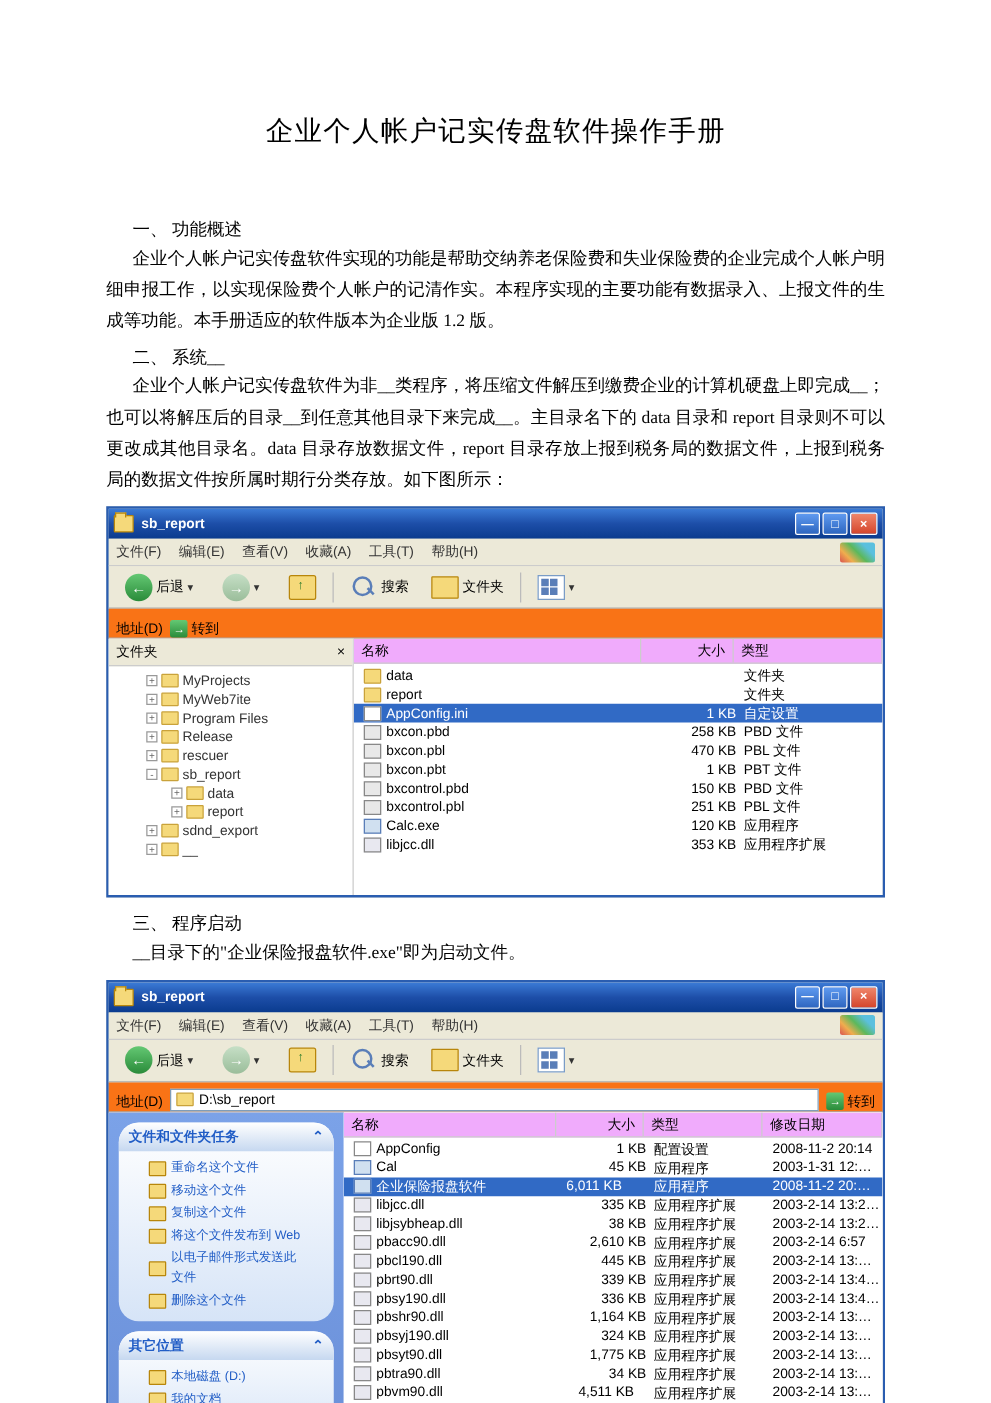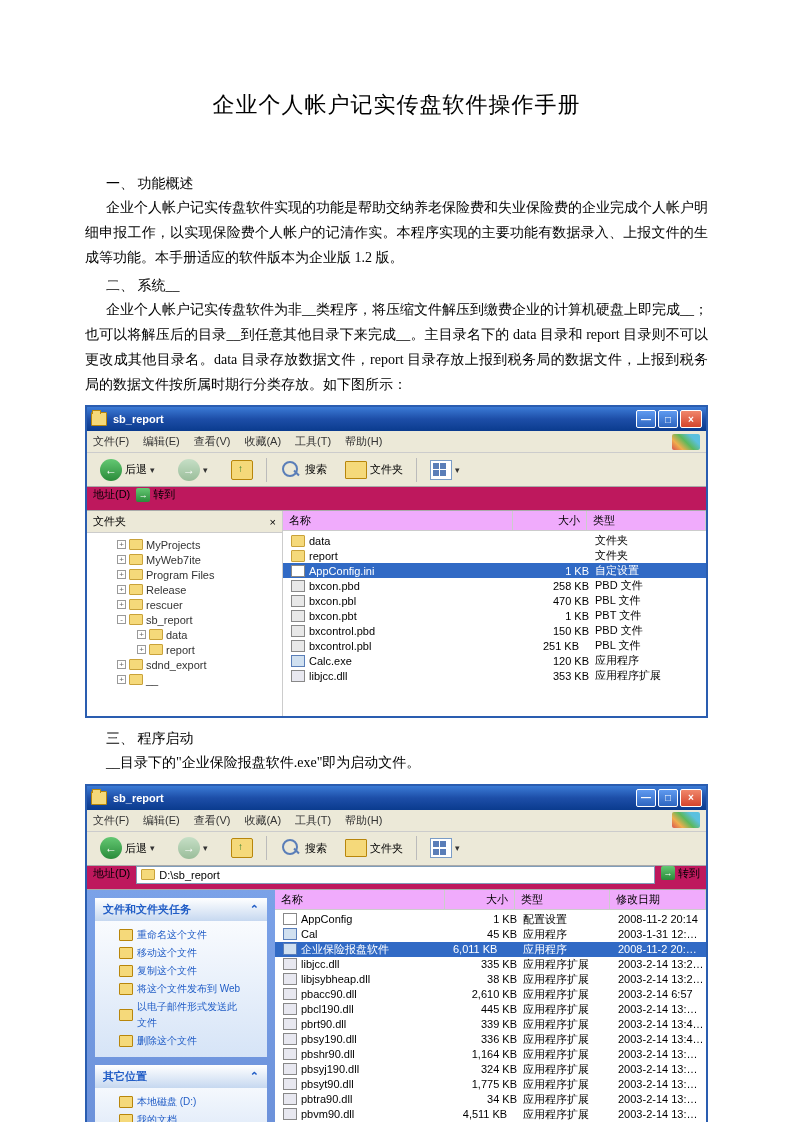--- a/index.html
+++ b/index.html
@@ -25,21 +25,21 @@
 .up{width:22px;height:20px;background:#f5d97a;border:1px solid #b8860b;border-radius:2px;position:relative}
 .up::after{content:"↑";position:absolute;top:2px;left:6px;color:#2a7a2a;font-weight:bold;font-size:10px}
 .sep{width:1px;height:24px;background:#bbb;margin:0 2px}
 .mag{width:22px;height:22px;position:relative}
 .mag::before{content:"";position:absolute;top:2px;left:2px;width:12px;height:12px;border:2px solid #5a7eb8;border-radius:50%}
 .mag::after{content:"";position:absolute;top:13px;left:13px;width:7px;height:2px;background:#5a7eb8;transform:rotate(45deg)}
 .fld{width:22px;height:18px;background:#f5d97a;border:1px solid #b8860b;border-radius:1px}
 .drop{width:10px;font-size:9px;color:#333}
 .view{width:22px;height:20px;background:#fff;border:1px solid #7a9cc6;display:flex;flex-wrap:wrap;padding:2px;gap:1px}
 .view span{width:6px;height:6px;background:#5a7eb8}
-.addr{height:24px;background:#be185d;border-bottom:1px solid #aaa;display:flex;align-items:flex-start;padding:0 6px;gap:6px}
+.addr{height:24px;background:#f97316;border-bottom:1px solid #aaa;display:flex;align-items:flex-end;padding:0 6px;gap:6px}
 .addr-field{flex:1;height:18px;background:#fff;border:1px solid #7f9db9;display:flex;align-items:center;padding:0 4px;gap:4px}
 .go{display:flex;align-items:center;gap:3px}
 .go-ico{width:14px;height:14px;background:linear-gradient(#64c873,#2a8b3a);border-radius:2px;color:#fff;font-size:9px;display:flex;align-items:center;justify-content:center}
 .body1{display:flex;height:205px;background:#fff}
 .left{width:196px;background:#fff;border-right:1px solid #ccc;overflow:hidden}
 .left-hdr{height:22px;background:#ece9d8;border-bottom:1px solid #ccc;display:flex;align-items:center;padding:0 6px;justify-content:space-between}
 .tree{padding:4px 4px 4px 10px;font-size:11px;color:#333}
 .trow{display:flex;align-items:center;gap:3px;height:15px;white-space:nowrap}
 .exp{width:9px;height:9px;border:1px solid #999;font-size:8px;line-height:7px;text-align:center;color:#666;background:#fff}
 .tfld{width:14px;height:11px;background:#f5d97a;border:1px solid #c9a23a;border-radius:1px;flex-shrink:0}
@@ -50,21 +50,21 @@
 .lrow{display:flex;align-items:center;height:15px;padding-left:8px}
 .lrow.sel{background:#316ac5;color:#fff}
 .lico{width:14px;height:12px;margin-right:4px;flex-shrink:0}
 .lico.fld{background:#f5d97a;border:1px solid #c9a23a}
 .lico.ini{background:#fff;border:1px solid #888}
 .lico.pbd{background:#e8e8e8;border:1px solid #888}
 .lico.exe{background:#d0e0f0;border:1px solid #5a7eb8}
 .lico.dll{background:#e8e8f0;border:1px solid #888}
 .body2{display:flex;height:272px;background:#fff}
 .tasks{width:188px;background:linear-gradient(180deg,#7ba2e8 0%,#6a8fd8 100%);padding:8px;overflow:hidden}
-.tbox{background:linear-gradient(180deg,#fff 0%,#d6e4f7 100%);border-radius:0;margin-bottom:8px;overflow:hidden}
+.tbox{background:linear-gradient(180deg,#fff 0%,#d6e4f7 100%);border-radius:16px;margin-bottom:8px;overflow:hidden}
 .tbox-hdr{background:linear-gradient(180deg,#fff 0%,#c6d8f0 100%);padding:4px 8px;font-weight:bold;color:#215dc6;font-size:11px;display:flex;justify-content:space-between;align-items:center}
 .tbox-body{padding:6px 24px;font-size:10px;color:#215dc6;line-height:1.6}
 .tbox-body div{display:flex;align-items:center;gap:4px;margin-bottom:2px}
 .mini{width:14px;height:12px;background:#f5d97a;border:1px solid #b8860b;border-radius:1px;flex-shrink:0}
 .right2{flex:1;overflow:hidden;background:#fff}
 </style>
 </head>
 <body>
 
 <div class="title">企业个人帐户记实传盘软件操作手册</div>
@@ -238,21 +238,21 @@
           </div>
           <div class="lrow">
             <span class="lico pbd"></span>
             <span style="width:212px">bxcontrol.pbd</span>
             <span style="width:74px;text-align:right;padding-right:6px">150 KB</span>
             <span style="width:110px">PBD 文件</span>
           </div>
           <div class="lrow">
             <span class="lico pbd"></span>
             <span style="width:212px">bxcontrol.pbl</span>
-            <span style="width:74px;text-align:right;padding-right:16px">251 KB</span>
+            <span style="width:74px;text-align:right;padding-right:6px">251 KB</span>
             <span style="width:110px">PBL 文件</span>
           </div>
           <div class="lrow">
             <span class="lico exe"></span>
             <span style="width:212px">Calc.exe</span>
             <span style="width:74px;text-align:right;padding-right:6px">120 KB</span>
             <span style="width:110px">应用程序</span>
           </div>
           <div class="lrow">
             <span class="lico dll"></span>

